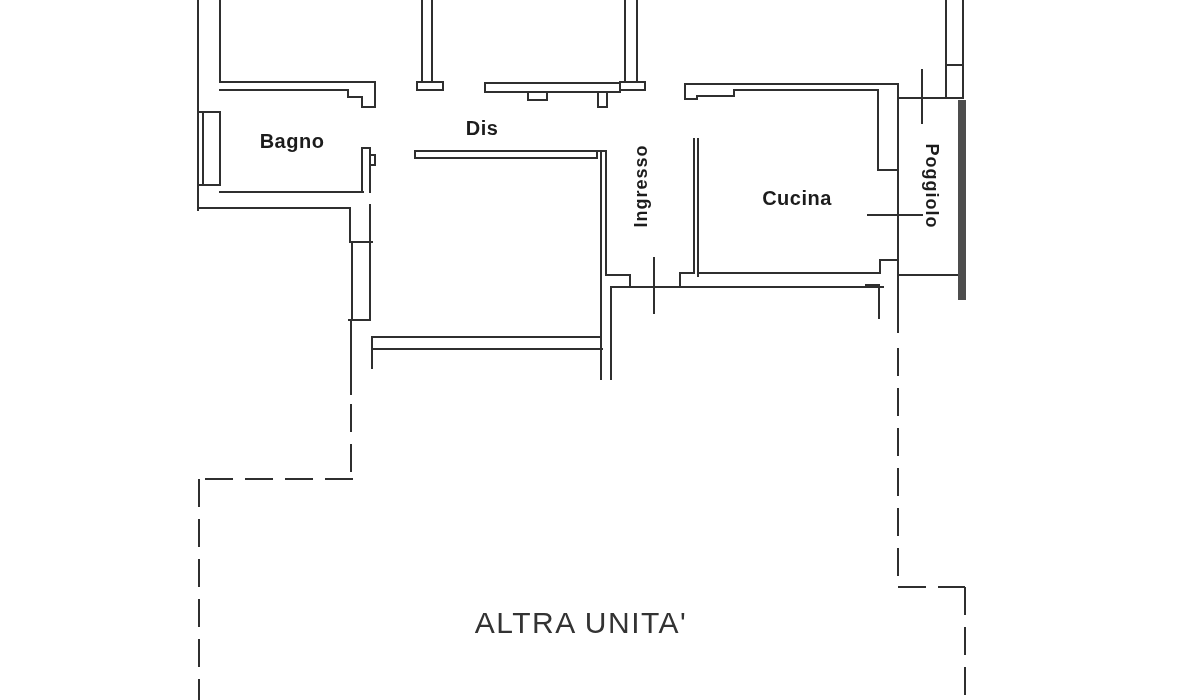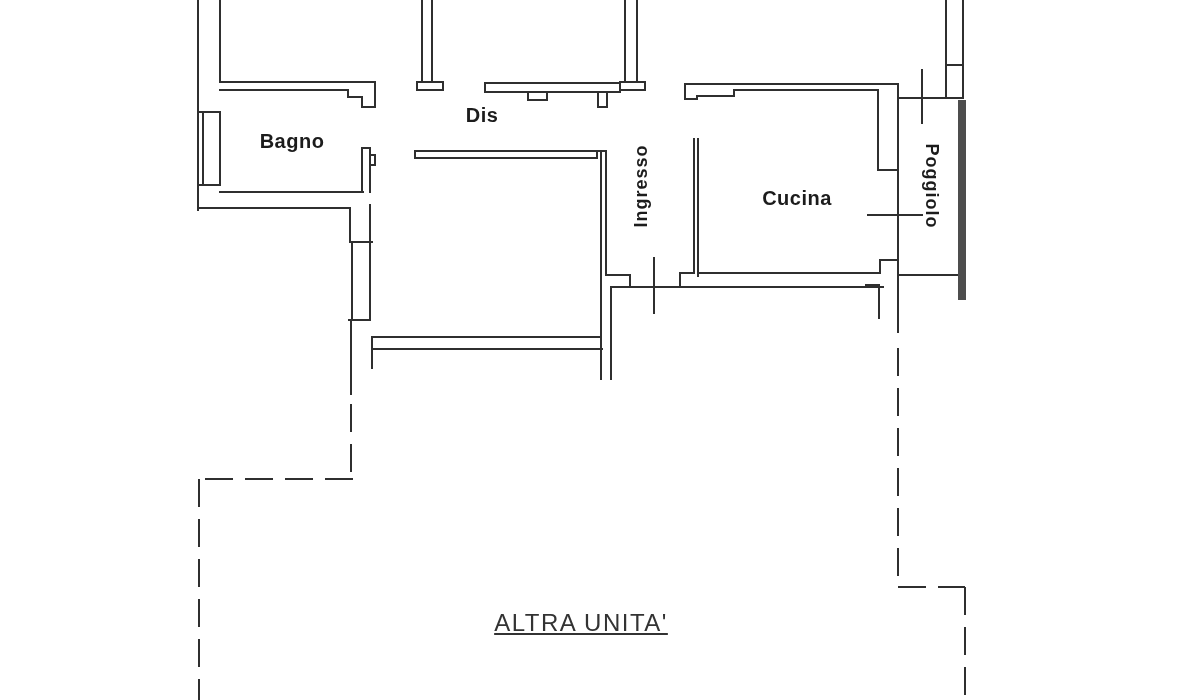--- a/index.html
+++ b/index.html
@@ -15,22 +15,22 @@
   .lbl{
     position:absolute;transform:translate(-50%,-50%);
     font-weight:bold;font-size:20px;letter-spacing:.5px;
     color:var(--label-text,#1c1c1c);white-space:nowrap;
   }
   .lbl.v{font-size:18px;letter-spacing:1px;}
   .lbl.rot-ccw{transform:translate(-50%,-50%) rotate(-90deg);}
   .lbl.rot-cw{transform:translate(-50%,-50%) rotate(90deg);}
   .unit-lbl{
     position:absolute;transform:translate(-50%,-50%);
-    font-size:24px;letter-spacing:1.5px;
-    color:var(--other-unit-text,#333);white-space:nowrap;text-decoration:underline;
+    font-size:30px;letter-spacing:1.5px;
+    color:var(--other-unit-text,#333);white-space:nowrap;
   }
 </style>
 </head>
 <body>
 
 <div class="stage">
 
   <svg class="planlines" viewBox="0 0 1200 700">
 
     <g class="w">
@@ -62,20 +62,20 @@
       <path d="M351,404 V478"></path>
       <path d="M353,479 H199"></path>
       <path d="M199,479 V700"></path>
       <path d="M898,348 V588"></path>
       <path d="M898,587 H965"></path>
       <path d="M965,587 V700"></path>
     </g>
   </svg>
 
   <div class="lbl" style="left:292px;top:141px">Bagno</div>
-  <div class="lbl" style="left:482px;top:115px">Dis</div>
+  <div class="lbl" style="left:482px;top:128px">Dis</div>
   <div class="lbl v rot-ccw" style="left:641px;top:186px">Ingresso</div>
   <div class="lbl" style="left:797px;top:198px">Cucina</div>
   <div class="lbl v rot-cw" style="left:931px;top:186px">Poggiolo</div>
 
   <div class="unit-lbl" style="left:581px;top:623px">ALTRA UNITA'</div>
 
 </div>
 
 </body></html>

